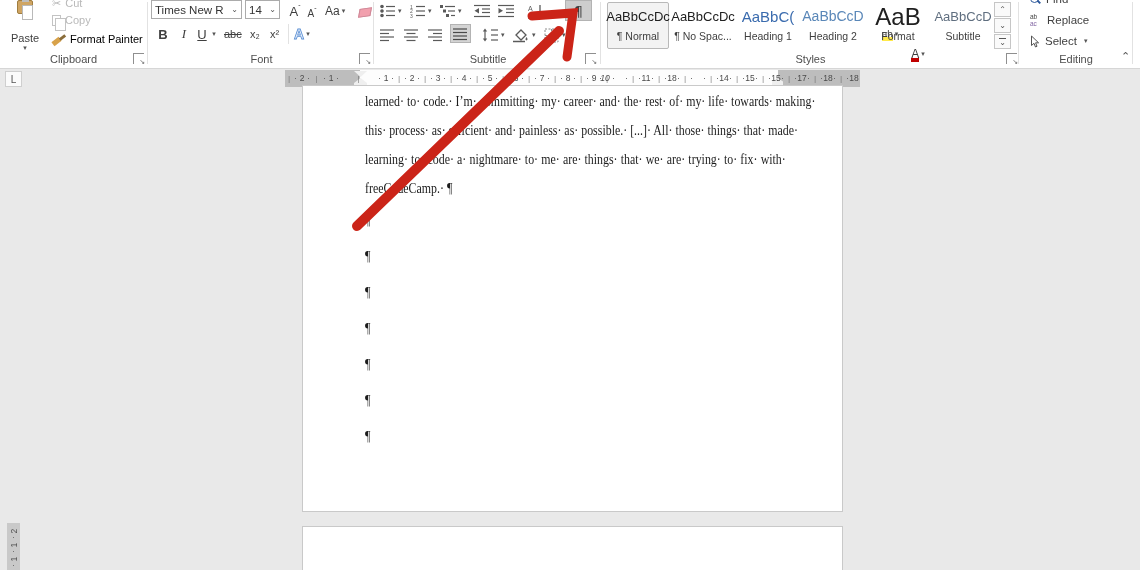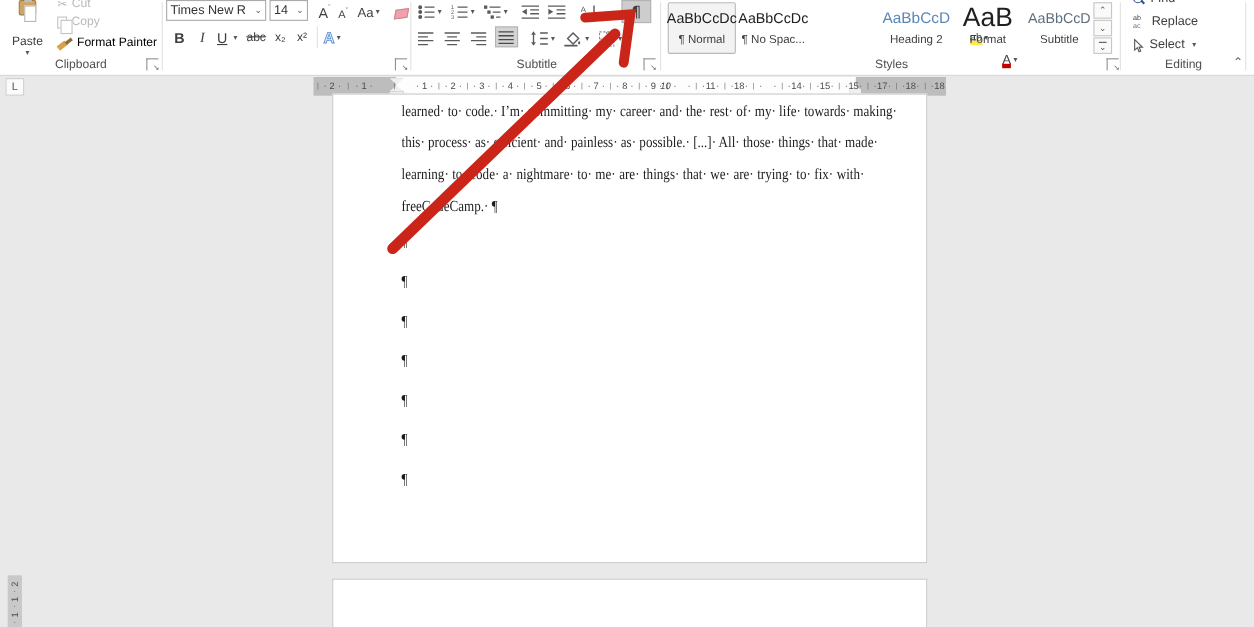--- a/index.html
+++ b/index.html
@@ -185,20 +185,21 @@
         <span class="chev">▾</span>
     </div>
     <div class="rbtn underbar" style="left:320px;top:24px;font-size:10px;">
       <span style="position:relative;"><span>ab</span><span class="bar" style="background:#ffe94a;"></span></span>
         <span class="chev">▾</span>
     </div>
     <div class="rbtn underbar" style="left:348px;top:24px;font-size:12px;">
       <span style="position:relative;"><span>A</span><span class="bar" style="background:#c00000;"></span></span>
         <span class="chev">▾</span>
     </div>
+    <div class="grp-label" style="left:150px;width:223px;">Font</div>
     <span class="launcher" style="left:359px;"></span>
     <div class="vsep" style="left:373px;"></div>
 
     <div class="pbtn" style="left:379px;top:1px;">
       <svg class="pic" width="16" height="14">
         <g fill="#5a5a5a" stroke="#5a5a5a" stroke-width="1.2">
           <circle cx="2" cy="2.5" r="1.2"></circle>
             <circle cx="2" cy="7" r="1.2"></circle>
             <circle cx="2" cy="11.5" r="1.2"></circle>
           <line x1="6" y1="2.5" x2="15" y2="2.5"></line>
@@ -349,20 +350,24 @@
     <span class="launcher" style="left:585px;"></span>
     <div class="vsep" style="left:600px;"></div>
 
     <div class="chip sel" style="left:607px;">
       <span class="sample" style="font-size:13px;color:#202020;">AaBbCcDc</span>
       <span class="clabel">¶ Normal</span>
     </div>
     <div class="chip" style="left:672px;">
       <span class="sample" style="font-size:13px;color:#202020;">AaBbCcDc</span>
       <span class="clabel">¶ No Spac...</span>
+    </div>
+    <div class="chip" style="left:737px;">
+      <span class="sample" style="font-size:15px;color:#3a6bae;">AaBbC(</span>
+      <span class="clabel">Heading 1</span>
     </div>
     <div class="chip" style="left:802px;">
       <span class="sample" style="font-size:14px;color:#5a87b8;">AaBbCcD</span>
       <span class="clabel">Heading 2</span>
     </div>
     <div class="chip" style="left:867px;">
       <span class="sample" style="font-size:24px;color:#202020;">AaB</span>
       <span class="clabel">Format</span>
     </div>
     <div class="chip" style="left:932px;">

